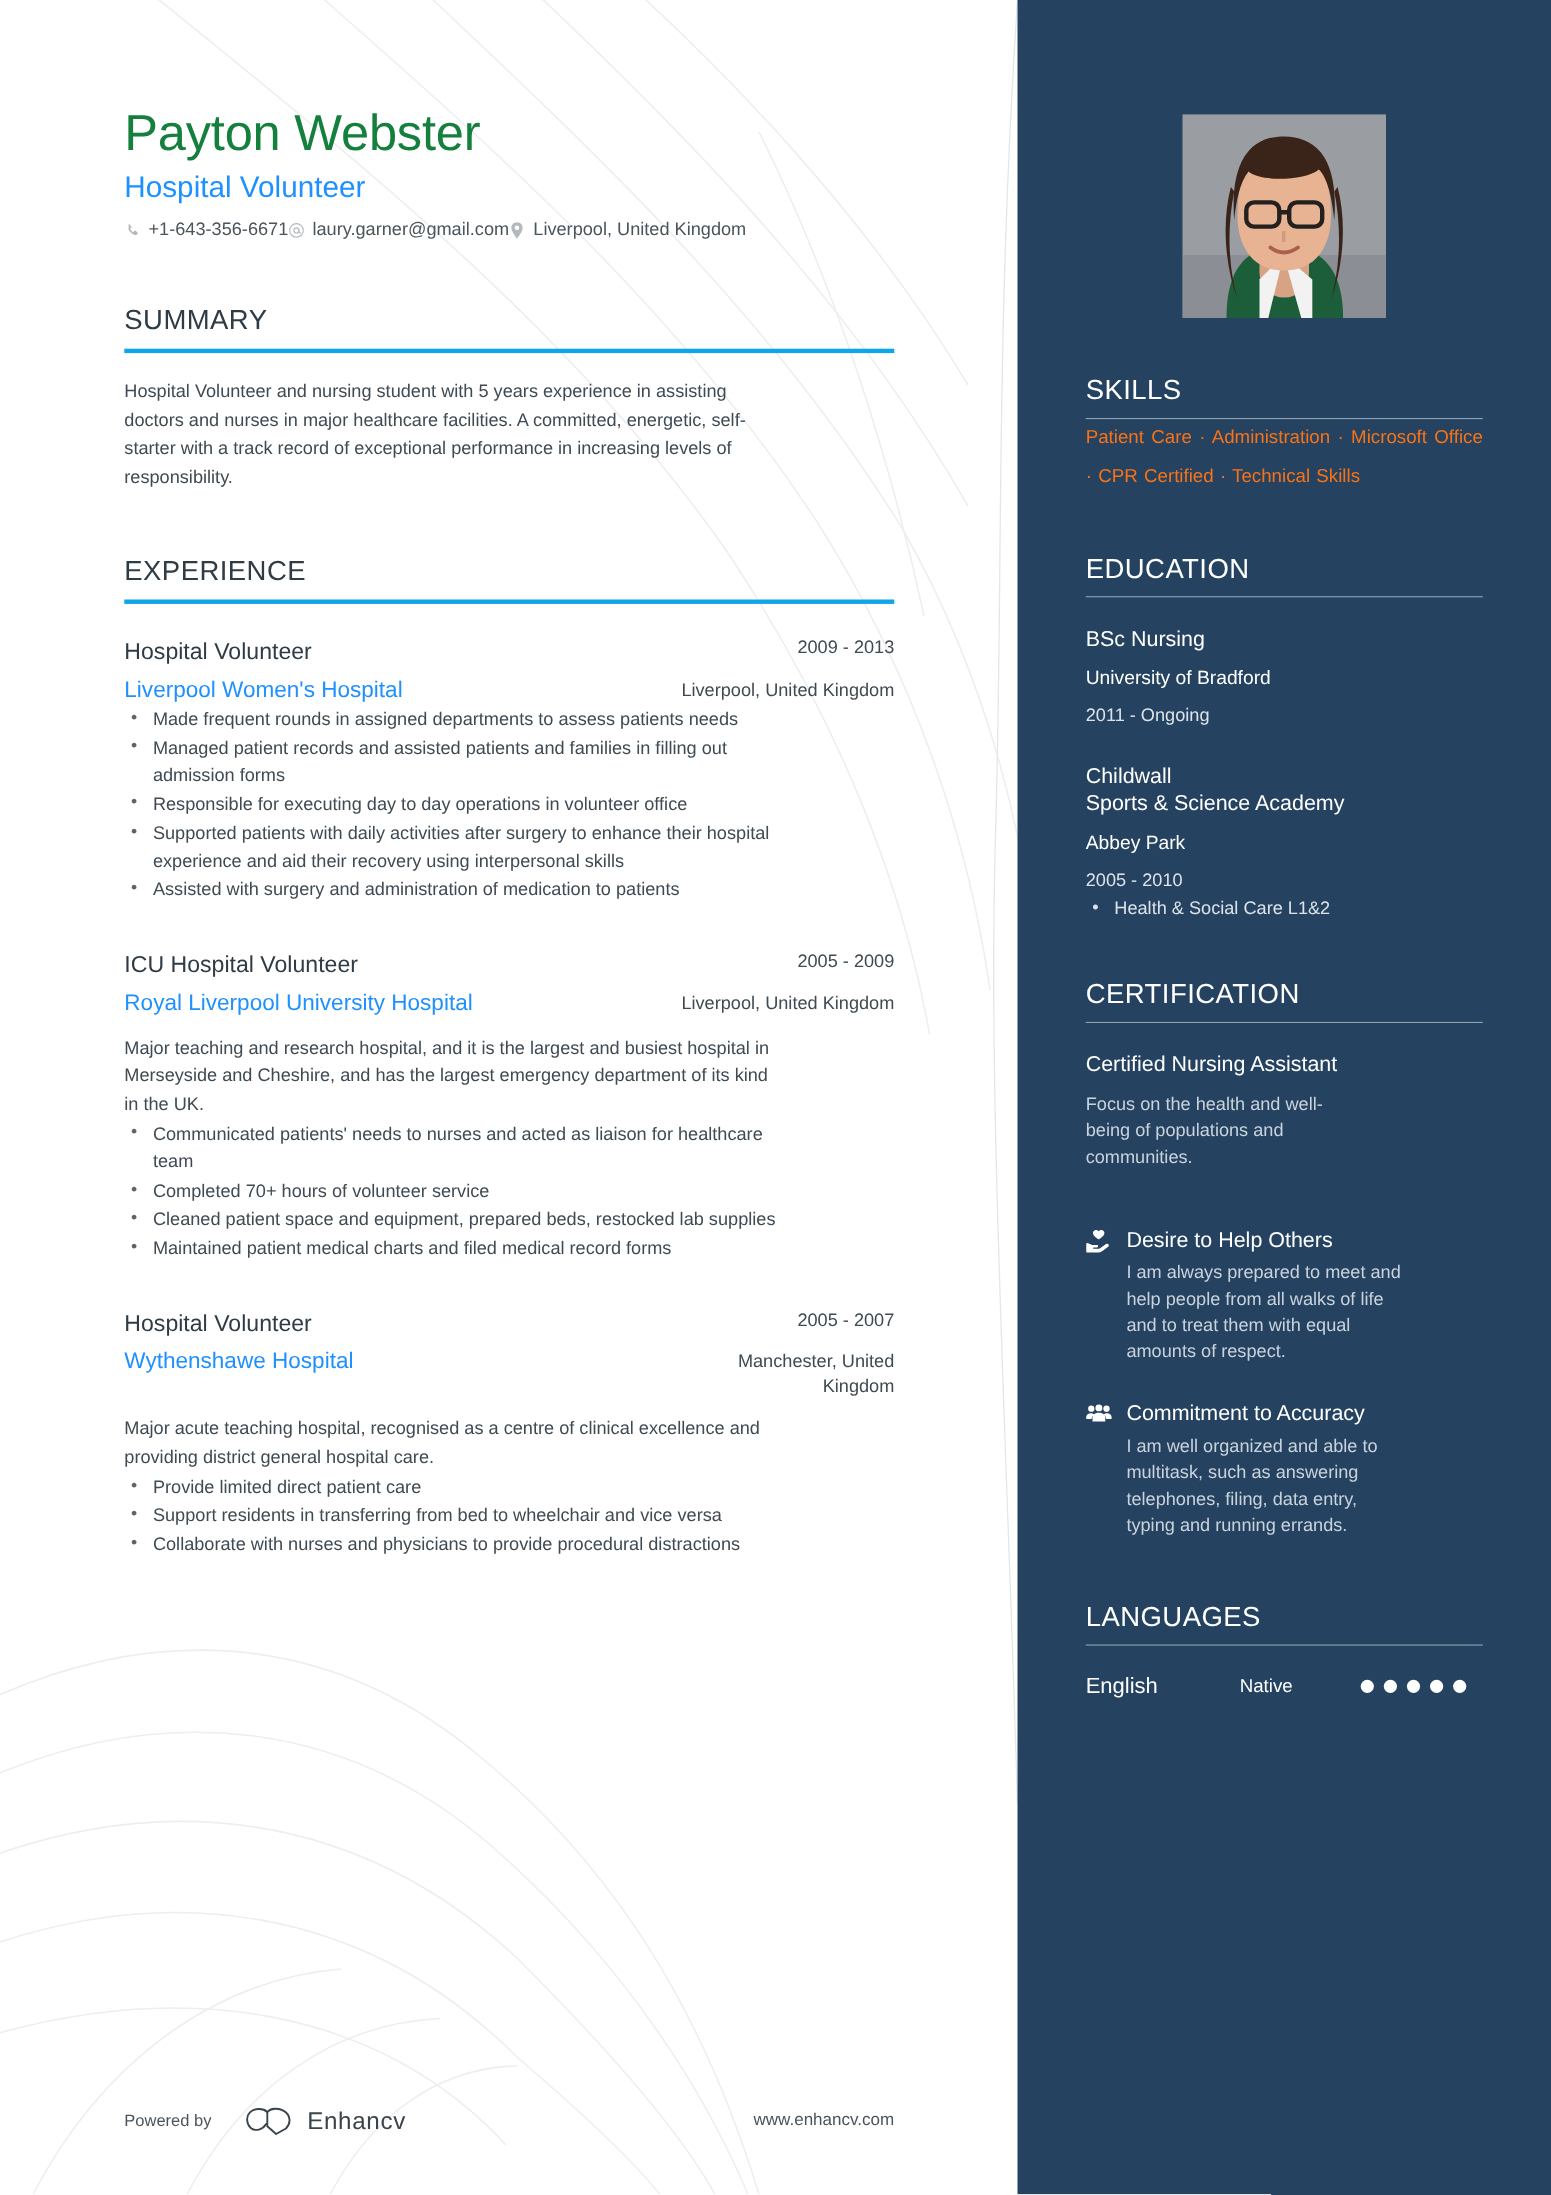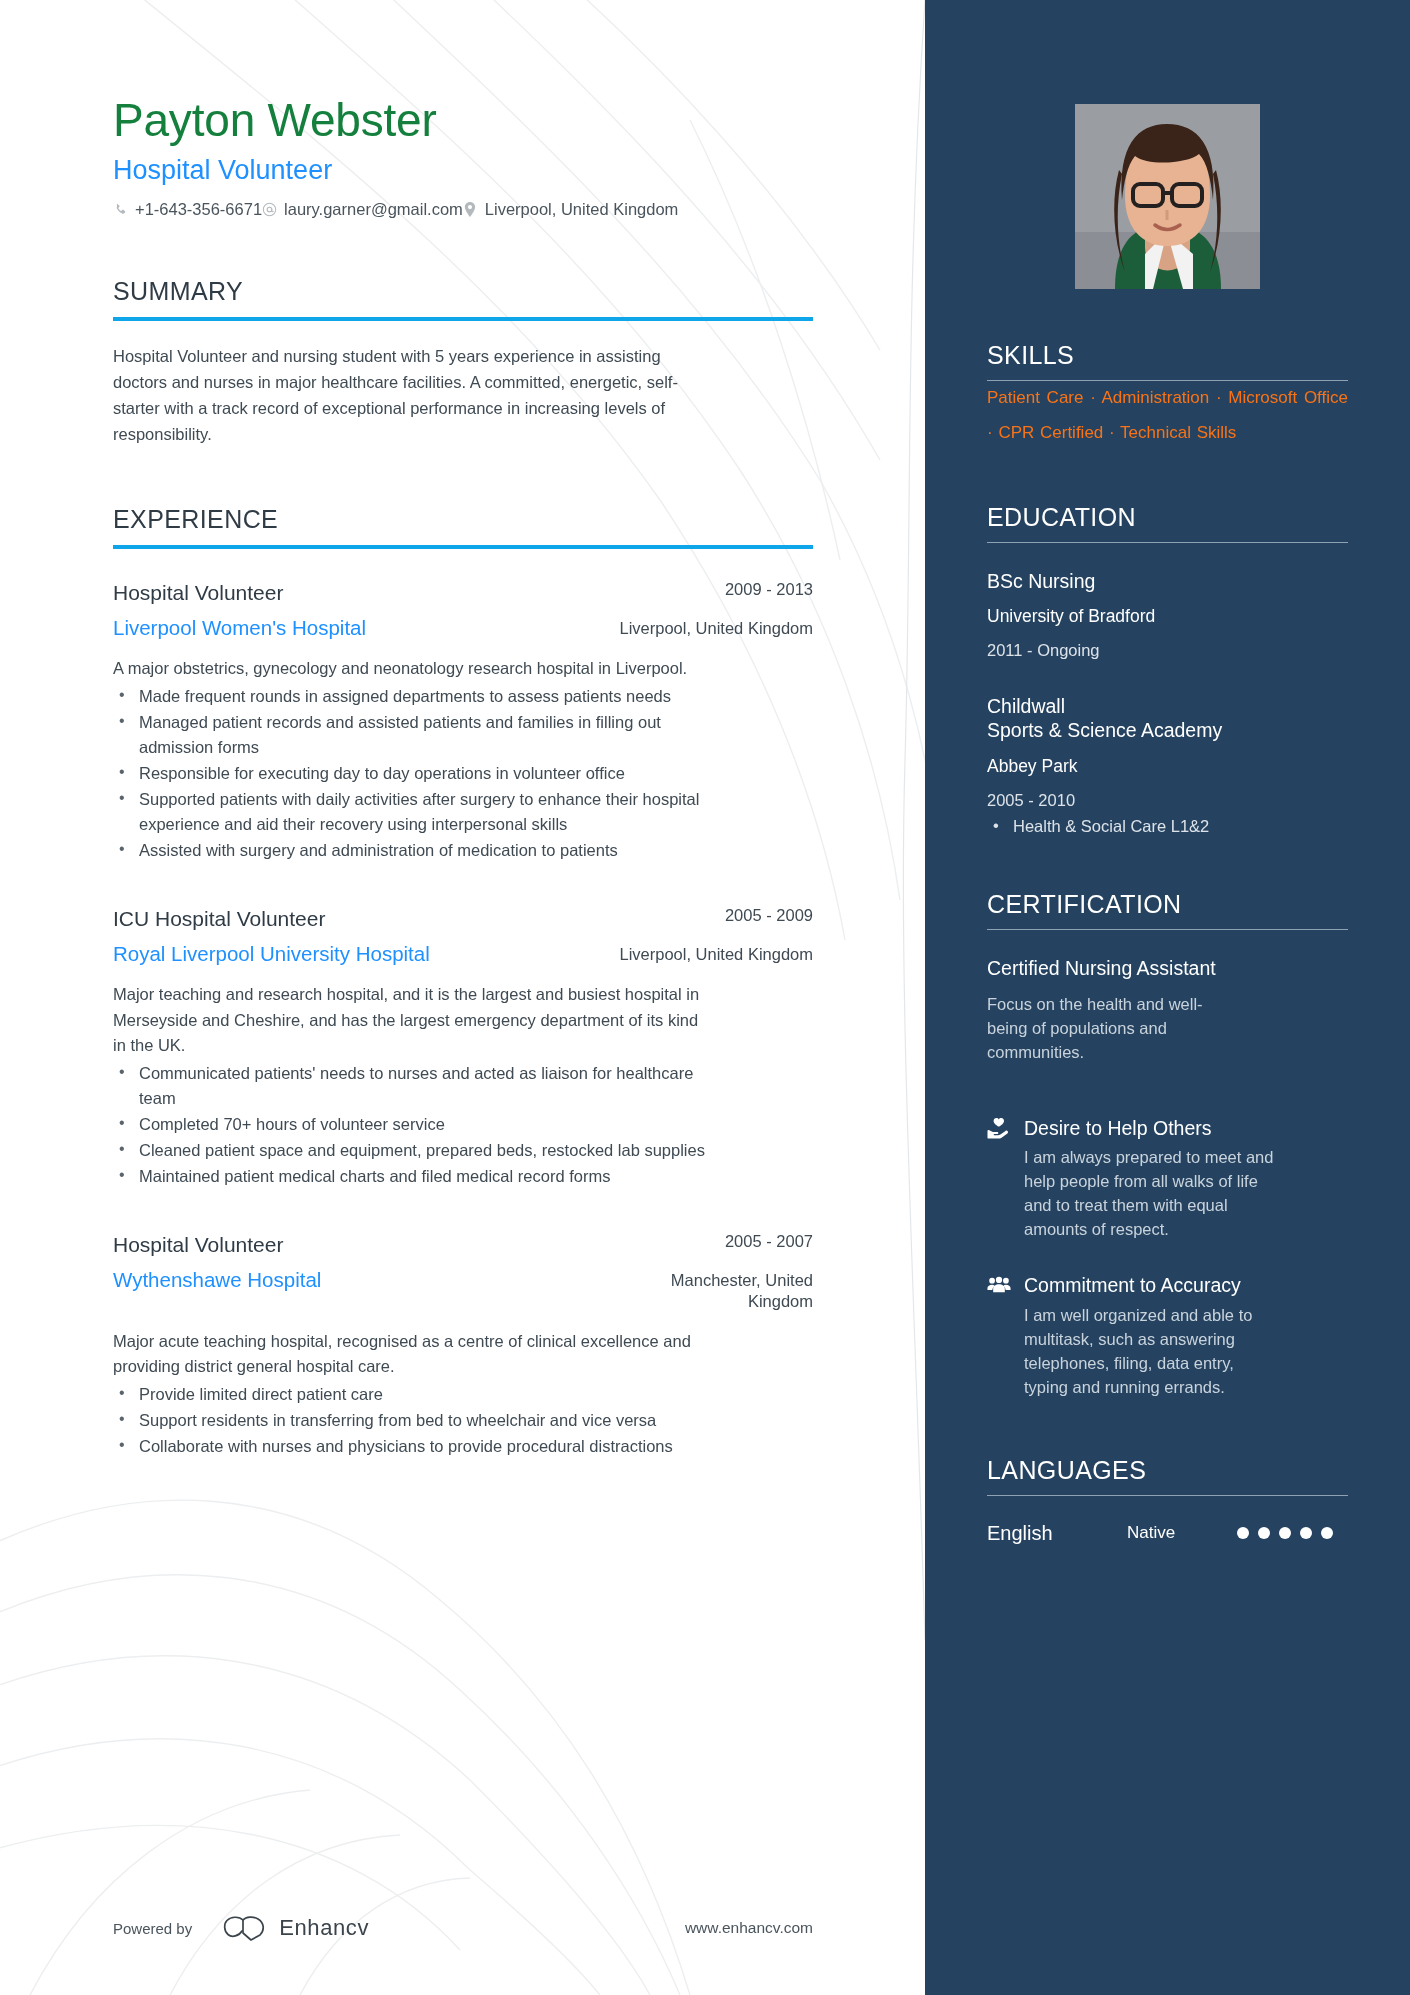--- a/index.html
+++ b/index.html
@@ -387,21 +387,20 @@
         <div class="exp-top">
           <div class="exp-left">
             <div class="exp-role">Hospital Volunteer</div>
             <div class="exp-org">Liverpool Women's Hospital</div>
           </div>
           <div class="exp-right">
             <div class="exp-date">2009 - 2013</div>
             <div class="exp-loc">Liverpool, United Kingdom</div>
           </div>
         </div>
-        <p class="exp-desc">A major obstetrics, gynecology and neonatology research hospital in Liverpool.</p>
         <ul class="exp-bullets">
           <li>Made frequent rounds in assigned departments to assess patients needs</li>
           <li>Managed patient records and assisted patients and families in filling out admission forms</li>
           <li>Responsible for executing day to day operations in volunteer office</li>
           <li>Supported patients with daily activities after surgery to enhance their hospital experience and aid their recovery using interpersonal skills</li>
           <li>Assisted with surgery and administration of medication to patients</li>
         </ul>
       </div>
 
       <div class="exp-block" style="margin-top:42px;">

